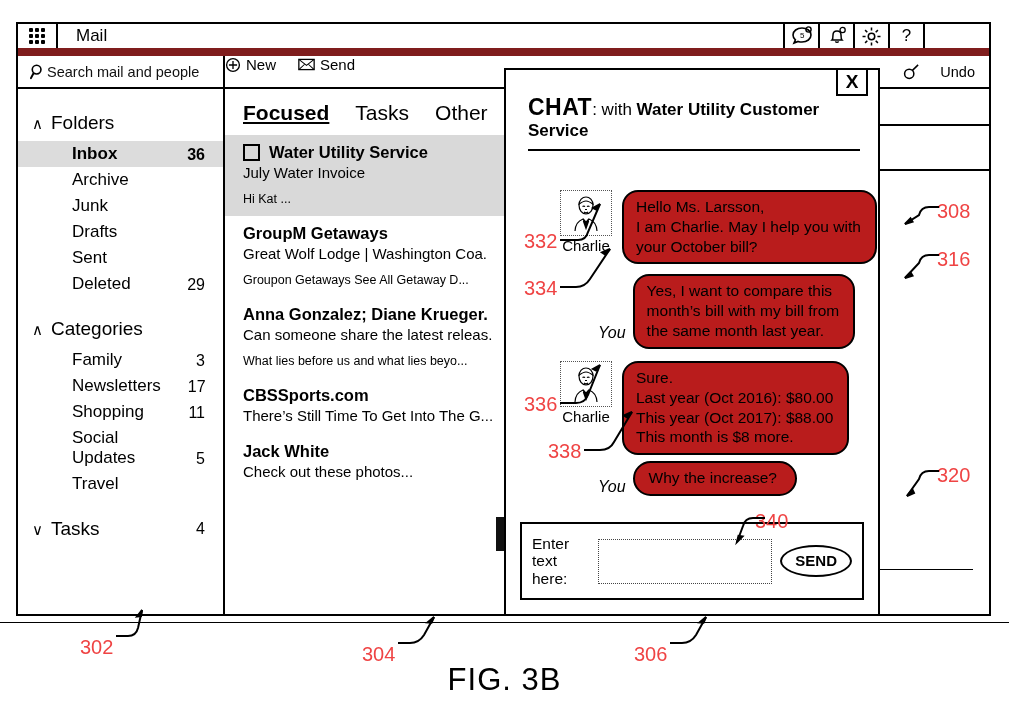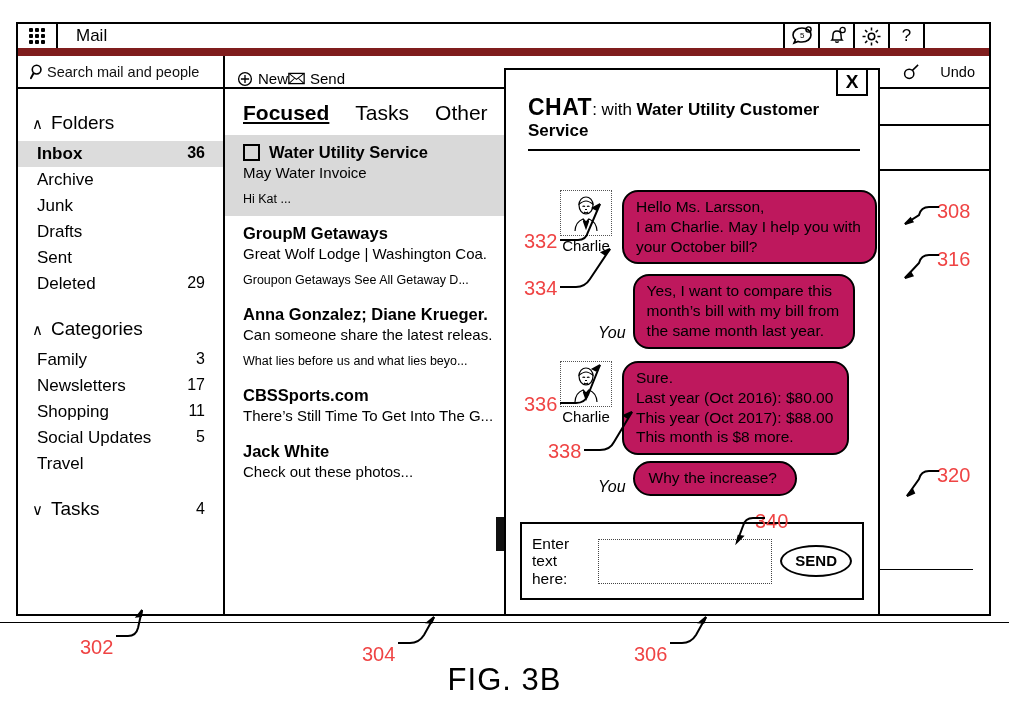--- a/index.html
+++ b/index.html
@@ -28,31 +28,31 @@
   .tb-btn{width:33px;border-left:2px solid #000;display:flex;align-items:center;justify-content:center;}
   #tb-right{display:flex;align-items:stretch;}
   #tb-spacer{width:64px;border-left:2px solid #000;}
   
   #command-bar{
     position:absolute;left:0;top:32px;width:100%;height:33px;
     border-bottom:2px solid #000;box-sizing:border-box;display:flex;align-items:stretch;
   }
   #search-box{width:207px;border-right:2px solid #000;display:flex;align-items:center;gap:0;padding-left:12px;box-sizing:border-box;}
   #search-placeholder{font-size:14.5px;color:#111;}
-  #cmd-actions{flex:1;display:flex;align-items:flex-end;padding-left:12px;}
+  #cmd-actions{flex:1;display:flex;align-items:flex-start;gap:22px;}
   .cmd-item{display:flex;align-items:center;gap:5px;font-size:15px;}
   #undo-area{display:flex;align-items:center;gap:20px;padding-right:14px;font-size:14.5px;}
   
   #body-row{position:absolute;left:0;top:65px;width:100%;bottom:0;display:flex;}
   #sidebar{width:207px;border-right:2px solid #000;box-sizing:border-box;padding-top:16px;}
   #list-col{width:289px;border-right:2px solid #0f766e;box-sizing:border-box;position:relative;}
   #read-col{flex:1;position:relative;}
   
   .sb-group{display:flex;align-items:center;gap:8px;padding:7px 0 7px 14px;font-size:19px;}
-  .sb-row{display:flex;align-items:flex-start;justify-content:space-between;padding:3px 18px 3px 19px;font-size:17px;gap:27px;}
+  .sb-row{display:flex;align-items:flex-end;justify-content:space-between;padding:3px 18px 3px 54px;font-size:17px;gap:27px;}
   .sb-row.selected{background:#dcdcdc;font-weight:bold;}
   .sb-count{font-size:16px;}
   .chev{font-size:15px;line-height:1;display:inline-block;}
   
   #list-tabs{display:flex;align-items:baseline;gap:26px;padding:12px 0 10px 18px;}
   .ltab{font-size:21px;}
   .ltab.active{font-weight:bold;text-decoration:underline;}
   .msg{padding:8px 10px 10px 18px;border-bottom:0;}
   .msg.selected{background:#d9d9d9;}
   .msg-from{font-weight:bold;font-size:16.5px;display:flex;align-items:center;gap:9px;white-space:nowrap;overflow:hidden;}
@@ -90,21 +90,21 @@
   #chat-title-rule{margin:8px 18px 0 22px;border-top:2px solid #000;}
   #chat-log{position:absolute;left:0;right:0;top:120px;bottom:115px;}
   .chat-row{display:flex;align-items:flex-start;margin-bottom:6px;}
   .chat-row.them{padding-left:48px;}
   .chat-row.me{padding-left:92px;}
   .speaker{width:64px;flex:0 0 auto;display:flex;flex-direction:column;align-items:center;margin-right:4px;}
   .avatar{width:52px;height:46px;border:1.5px dotted #555;box-sizing:border-box;display:flex;align-items:center;justify-content:center;overflow:hidden;background:#fff;}
   .speaker-name{font-size:15px;margin-top:1px;}
   .you-label{font-style:italic;font-size:16px;align-self:flex-end;margin:0 7px 7px 0;white-space:nowrap;}
   .bubble{
-    border:2px solid #000;border-radius:16px;background:#be185d;
+    border:2px solid #000;border-radius:16px;background:#b91c1c;
     padding:5px 14px 6px 12px;font-size:15.5px;line-height:1.28;
   }
   .bubble.one-line{border-radius:20px;padding:5px 18px 6px 14px;}
   
   #chat-input-area{
     position:absolute;left:14px;right:14px;bottom:14px;height:78px;
     border:2px solid #000;box-sizing:border-box;display:flex;align-items:center;padding:0 10px;gap:8px;
   }
   #chat-input-label{font-size:15.5px;line-height:1.12;width:58px;flex:0 0 auto;}
   #chat-text-input{flex:1;height:45px;border:1.5px dotted #444;background:#fff;box-sizing:border-box;}
@@ -273,21 +273,21 @@
         <span class="ltab active">Focused</span>
         <span class="ltab">Tasks</span>
         <span class="ltab">Other</span>
       </div>
 
       <div class="msg selected">
         <div class="msg-from">
           <span class="checkbox"></span>
           <span>Water Utility Service</span>
         </div>
-        <div class="msg-subj">May Water Invoice</div>
+        <div class="msg-subj">July Water Invoice</div>
         <div class="msg-prev">Hi Kat ...</div>
       </div>
 
       <div class="msg">
         <div class="msg-from">
           <span>GroupM Getaways</span>
         </div>
         <div class="msg-subj">Great Wolf Lodge | Washington Coa.</div>
         <div class="msg-prev">Groupon Getaways See All Getaway D...</div>
       </div>

